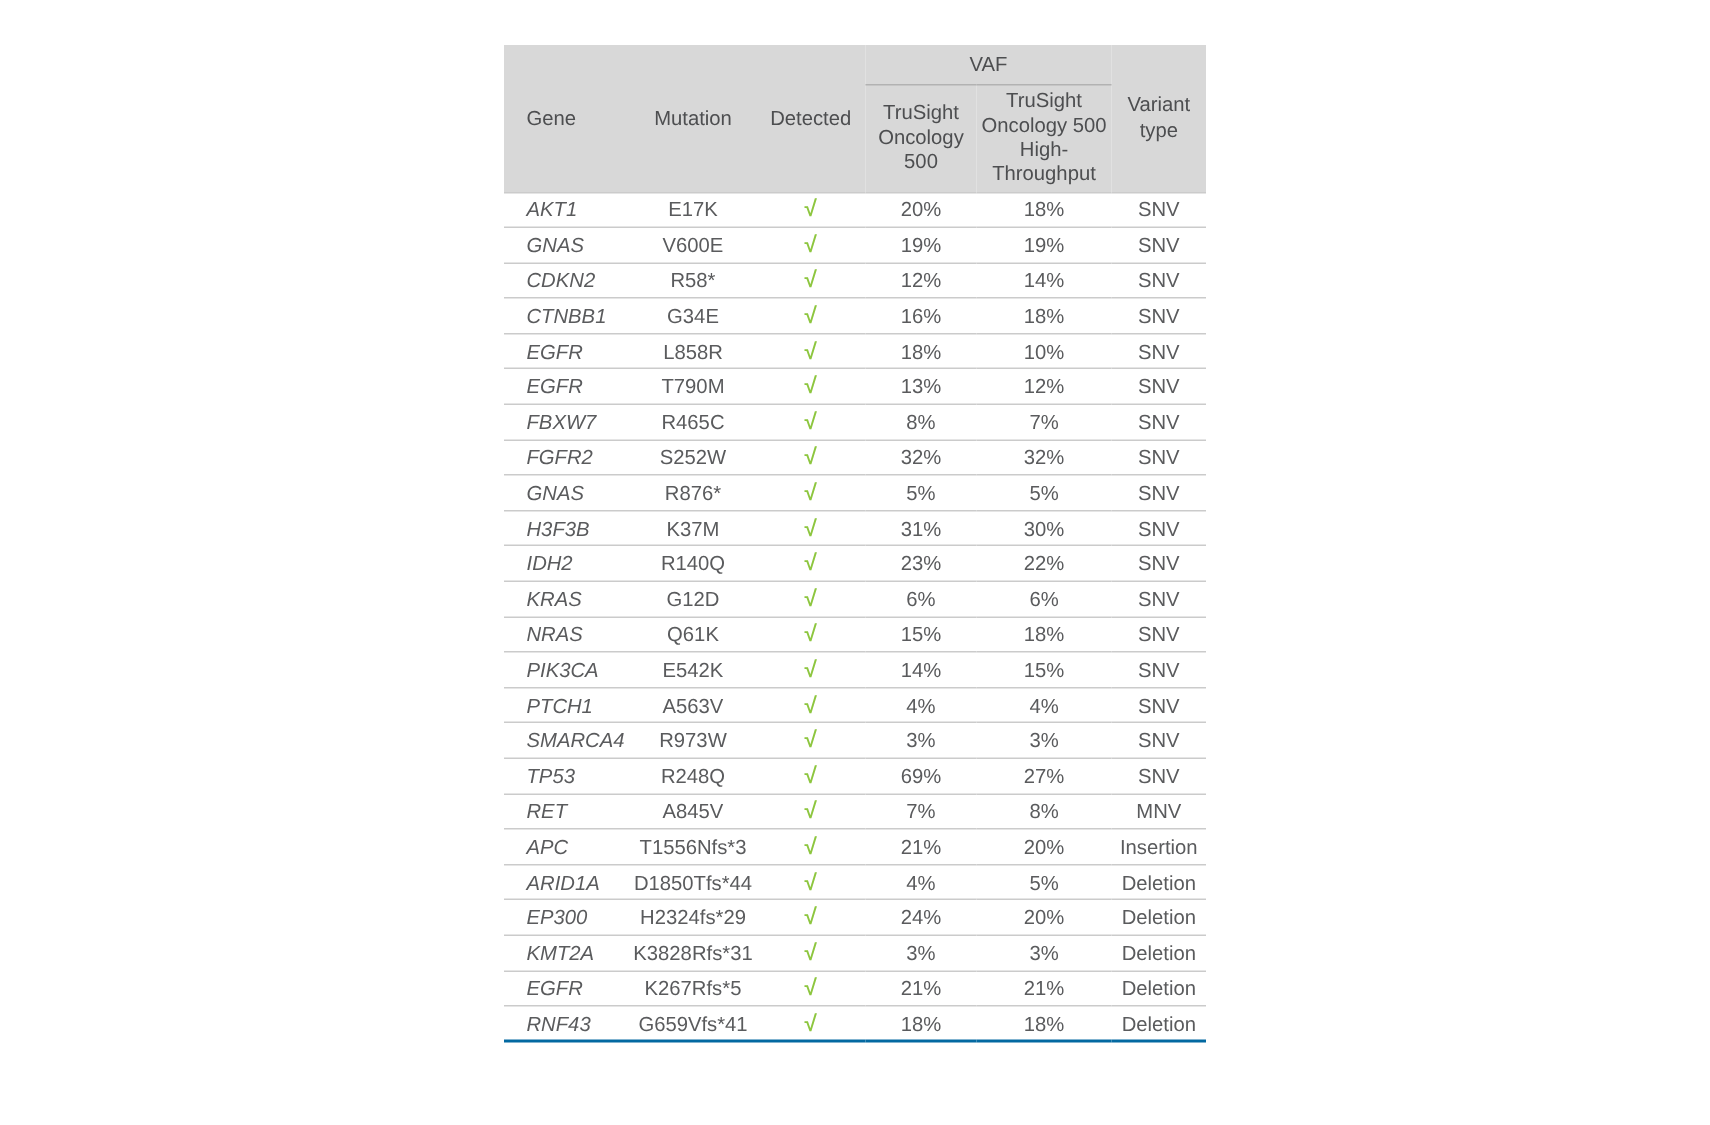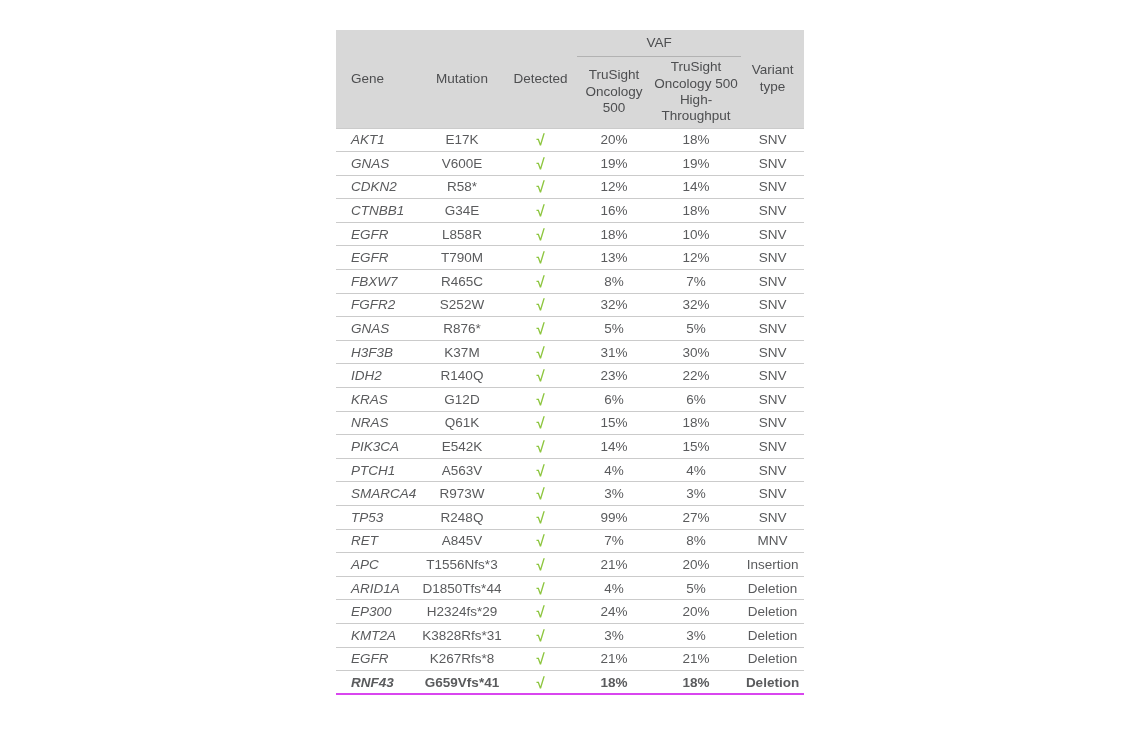--- a/index.html
+++ b/index.html
@@ -40,21 +40,21 @@
   th.sub { padding: 0 2px; }
   
   tbody td {
     height: 23.6px;
     border-top: 1px solid #cbcbcb;
     text-align: center;
     vertical-align: middle;
     background: #ffffff;
     white-space: nowrap;
   }
-  tbody tr:last-child td { border-bottom: 2px solid #d946ef; font-weight: bold; }
+  tbody tr:last-child td { border-bottom: 2px solid #0369a1; }
   td.gene {
     text-align: left;
     padding-left: 15px;
     font-style: italic;
     margin-top: 28px;
   }
   td.check {
     font-size: 15px;
     font-weight: bold;
   }
@@ -227,21 +227,21 @@
     <td class="check" style="color: rgb(141, 198, 63);">√</td>
     <td class="pct">3%</td>
     <td class="pct">3%</td>
     <td class="vtype">SNV</td>
   </tr>
 
   <tr>
     <td class="gene">TP53</td>
     <td class="mut">R248Q</td>
     <td class="check" style="color: rgb(141, 198, 63);">√</td>
-    <td class="pct">99%</td>
+    <td class="pct">69%</td>
     <td class="pct">27%</td>
     <td class="vtype">SNV</td>
   </tr>
 
   <tr>
     <td class="gene">RET</td>
     <td class="mut">A845V</td>
     <td class="check" style="color: rgb(141, 198, 63);">√</td>
     <td class="pct">7%</td>
     <td class="pct">8%</td>
@@ -279,21 +279,21 @@
     <td class="gene">KMT2A</td>
     <td class="mut">K3828Rfs*31</td>
     <td class="check" style="color: rgb(141, 198, 63);">√</td>
     <td class="pct">3%</td>
     <td class="pct">3%</td>
     <td class="vtype">Deletion</td>
   </tr>
 
   <tr>
     <td class="gene">EGFR</td>
-    <td class="mut">K267Rfs*8</td>
+    <td class="mut">K267Rfs*5</td>
     <td class="check" style="color: rgb(141, 198, 63);">√</td>
     <td class="pct">21%</td>
     <td class="pct">21%</td>
     <td class="vtype">Deletion</td>
   </tr>
 
   <tr>
     <td class="gene">RNF43</td>
     <td class="mut">G659Vfs*41</td>
     <td class="check" style="color: rgb(141, 198, 63);">√</td>

